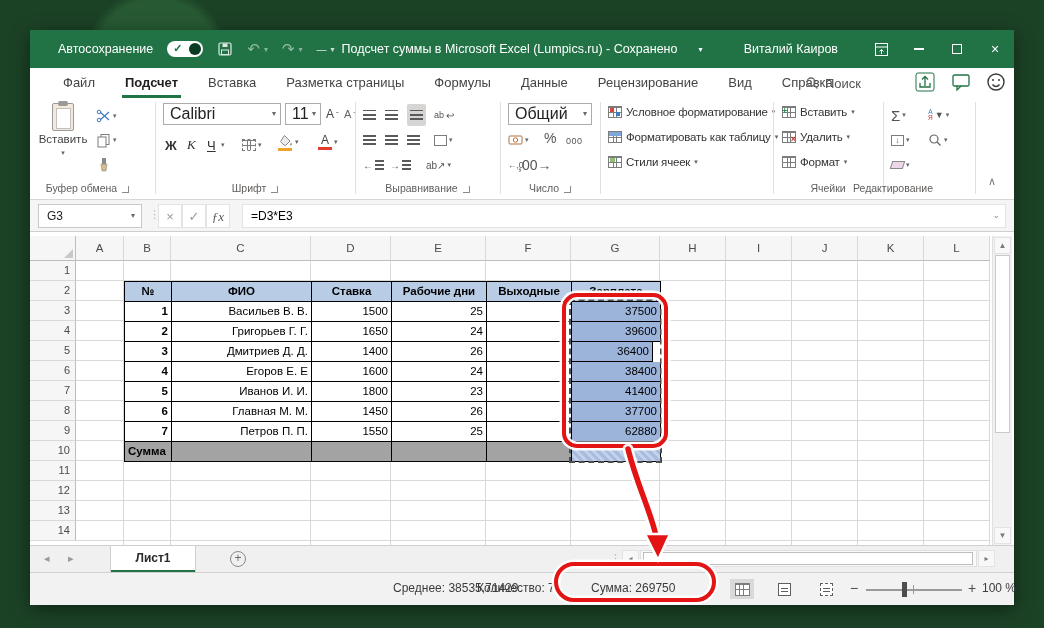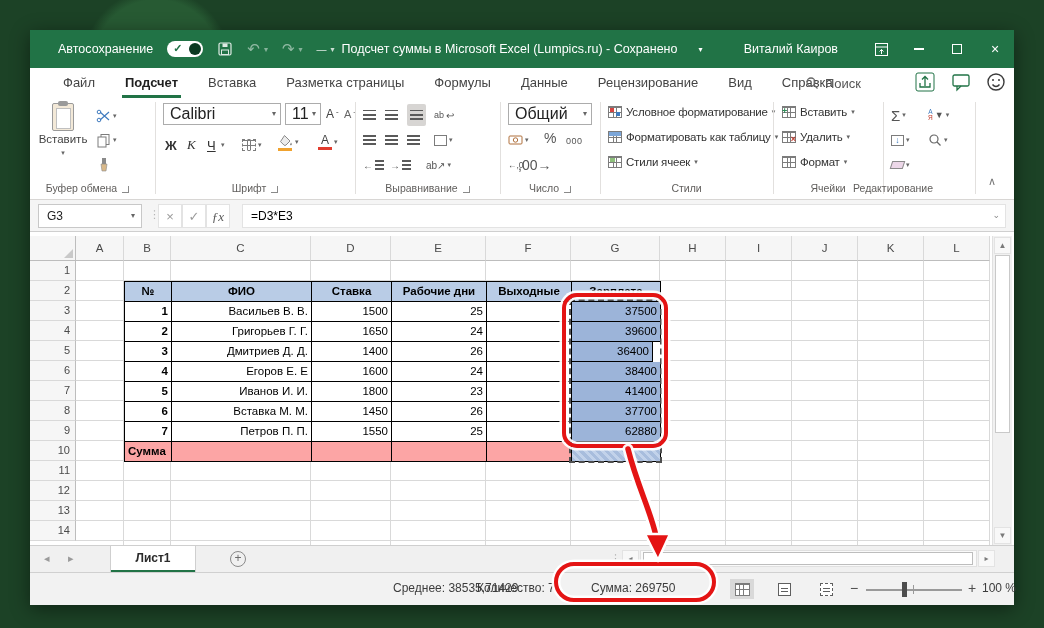--- a/index.html
+++ b/index.html
@@ -81,21 +81,21 @@
   .corner { position:absolute; left:0; top:0; width:46px; height:25px; background:#f6f6f6; border-right:1px solid #bdbdbd; border-bottom:1px solid #bdbdbd; }
   .corner:after { content:""; position:absolute; right:2px; bottom:2px; border-left:9px solid transparent; border-bottom:9px solid #c9c9c9; }
   .colhead { position:absolute; top:0; height:25px; background:#f6f6f6; border-right:1px solid #d9d9d9; border-bottom:1px solid #bdbdbd; font-size:11.5px; color:#4a4a4a; text-align:center; line-height:24px; }
   .rowhead { position:absolute; left:0; width:46px; background:#f6f6f6; border-right:1px solid #bdbdbd; border-bottom:1px solid #d9d9d9; font-size:11px; color:#4a4a4a; text-align:right; padding-right:5px; line-height:19px; }
   .vline { position:absolute; width:1px; background:#d9d9d9; }
   .hline { position:absolute; height:1px; background:#d9d9d9; }
   .xl-table { position:absolute; border-left:1px solid #000; border-top:1px solid #000; background:#fff; }
   .xlrow { display:flex; }
   .xlc { height:20px; border-right:1px solid #000; border-bottom:1px solid #000; font-size:11.5px; line-height:19px; padding:0 3px; overflow:hidden; white-space:nowrap; color:#000; background:#fff; }
   .xlc.hd { background:#b9cce6; font-weight:bold; text-align:center; }
-  .xlc.ft { background:#fca5a5; }
+  .xlc.ft { background:#a3a3a3; }
   .xlc.num { text-align:right; }
   .xlc.bold { font-weight:bold; }
   .xlc.sel { background:#9cb4d9; }
   .xlc.ants-fill { background:repeating-linear-gradient(45deg,#a8bddd 0 3px,#c2d2ea 3px 6px); }
   .ants { position:absolute; border:2px dashed #4f4f4f; z-index:5; pointer-events:none; }
   .vsb { position:absolute; left:962px; top:0; width:20px; height:309px; background:#f1f1f1; border-left:1px solid #e0e0e0; }
   .vsb .btn, .hsb .btn { background:#f8f8f8; color:#7a7a7a; text-align:center; border:1px solid #e3e3e3; }
   .vsb .btn { position:absolute; left:1px; width:17px; height:17px; font-size:8px; line-height:16px; }
   .vsb .thumb { position:absolute; left:2px; top:19px; width:15px; height:178px; background:#fff; border:1px solid #c9c9c9; }
 
@@ -344,21 +344,20 @@
           <span class="rib-txt">Форматировать как таблицу</span>
           <span class="tinycaret">▾</span>
         </div>
     <div class="sticker" style="left:578px; top:58px;">
           <span class="igrid">
             <span style="position:absolute; left:1px; top:1px; width:5px; height:4px; background:#8ec07c;"></span>
           </span>
           <span class="rib-txt">Стили ячеек</span>
           <span class="tinycaret">▾</span>
         </div>
-    <div class="grp-label" style="left:570px; width:173px;"><span>Стили</span></div>
     <div class="vdiv" style="left:743px;"></div>
 
     <div class="sticker" style="left:752px; top:8px;">
           <span class="igrid">
             <span style="position:absolute; left:-1px; top:-1px; color:#2e8b57; font-size:9px; font-weight:bold;">+</span>
           </span>
           <span class="rib-txt">Вставить</span>
           <span class="tinycaret">▾</span>
         </div>
     <div class="sticker" style="left:752px; top:33px;">
@@ -517,21 +516,21 @@
             <div class="xlrow">
               <div class="xlc num bold" style="width: 47px;">5</div>
               <div class="xlc num" style="width: 140px;">Иванов И. И.</div>
               <div class="xlc num" style="width: 80px;">1800</div>
               <div class="xlc num" style="width: 95px;">23</div>
               <div class="xlc" style="width: 85px;"></div>
               <div class="xlc num sel" style="width: 89px;">41400</div>
             </div>
             <div class="xlrow">
               <div class="xlc num bold" style="width: 47px;">6</div>
-              <div class="xlc num" style="width: 140px;">Вставка М. М.</div>
+              <div class="xlc num" style="width: 140px;">Главная М. М.</div>
               <div class="xlc num" style="width: 80px;">1450</div>
               <div class="xlc num" style="width: 95px;">26</div>
               <div class="xlc" style="width: 85px;"></div>
               <div class="xlc num sel" style="width: 89px;">37700</div>
             </div>
             <div class="xlrow">
               <div class="xlc num bold" style="width: 47px;">7</div>
               <div class="xlc num" style="width: 140px;">Петров П. П.</div>
               <div class="xlc num" style="width: 80px;">1550</div>
               <div class="xlc num" style="width: 95px;">25</div>

